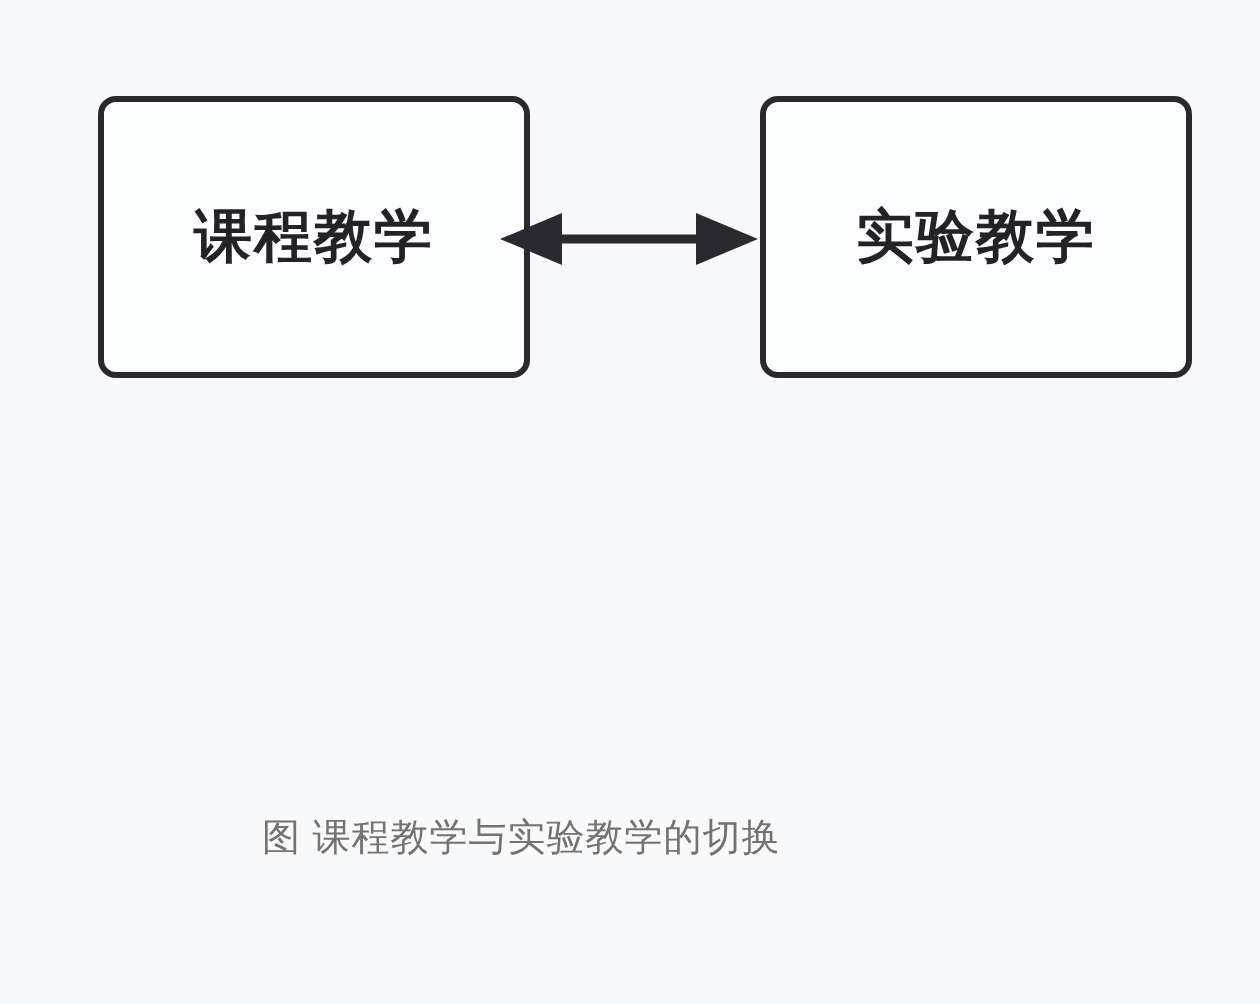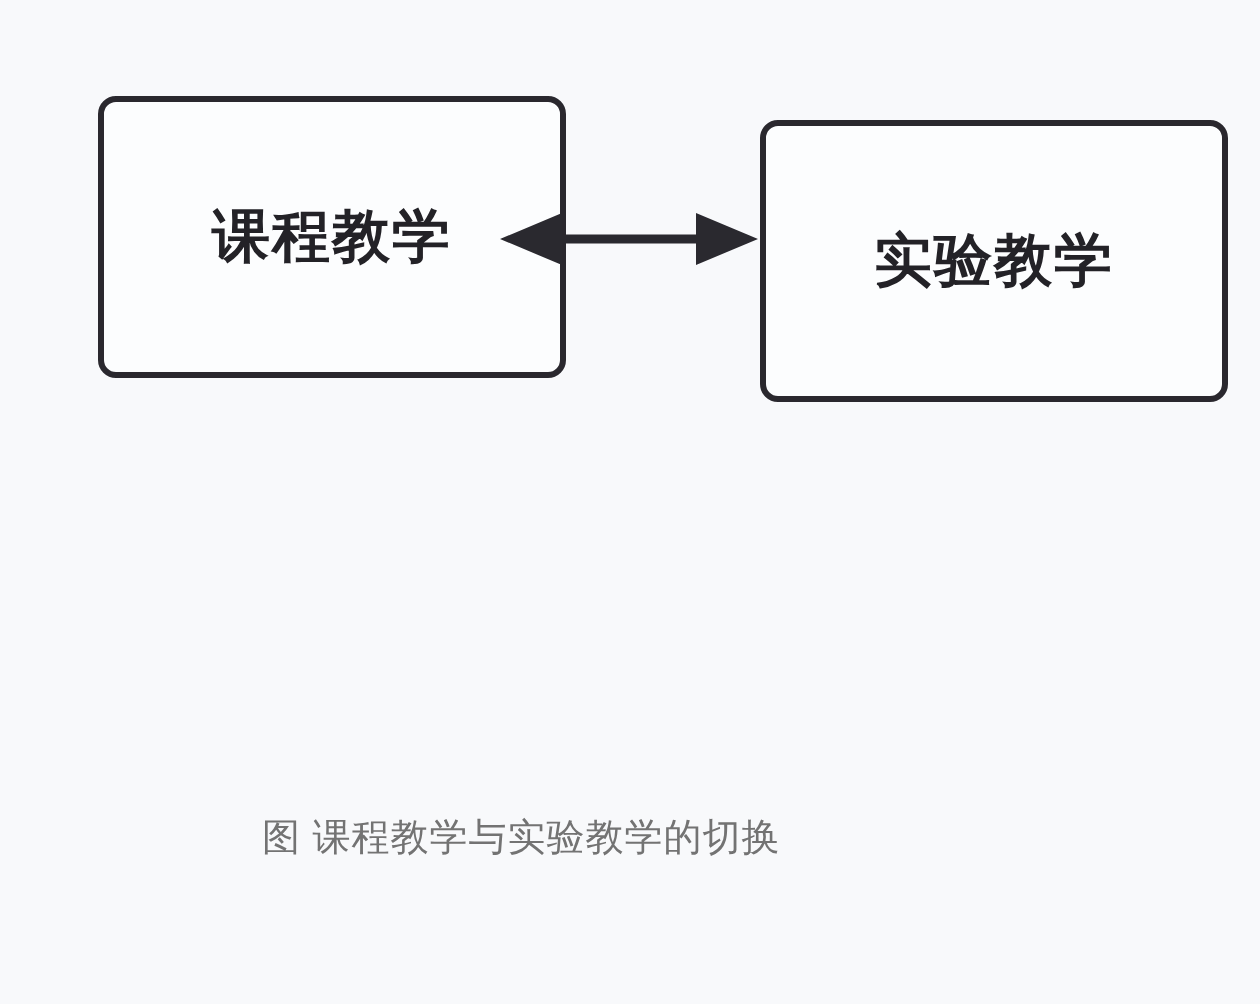--- a/index.html
+++ b/index.html
@@ -12,32 +12,32 @@
   .stage {
     position: relative;
     width: 1260px;
     height: 1004px;
     background: #f8f9fb;
     overflow: hidden;
   }
   .node {
     position: absolute;
     top: 96px;
-    width: 468px;
+    width: 432px;
     height: 282px;
     box-sizing: border-box;
     background: #fcfdfe;
     border: 6px solid #2a282e;
     border-radius: 18px;
     display: flex;
     align-items: center;
     justify-content: center;
   }
   .node-left  { left: 98px; }
-  .node-right { left: 760px; margin-top: 24px; }
+  .node-right { left: 760px; }
   .node-label {
     font-size: 58px;
     font-weight: 700;
     color: #232227;
     letter-spacing: 2px;
     white-space: nowrap;
   }
   .arrow-wrap {
     position: absolute;
     left: 498px;

